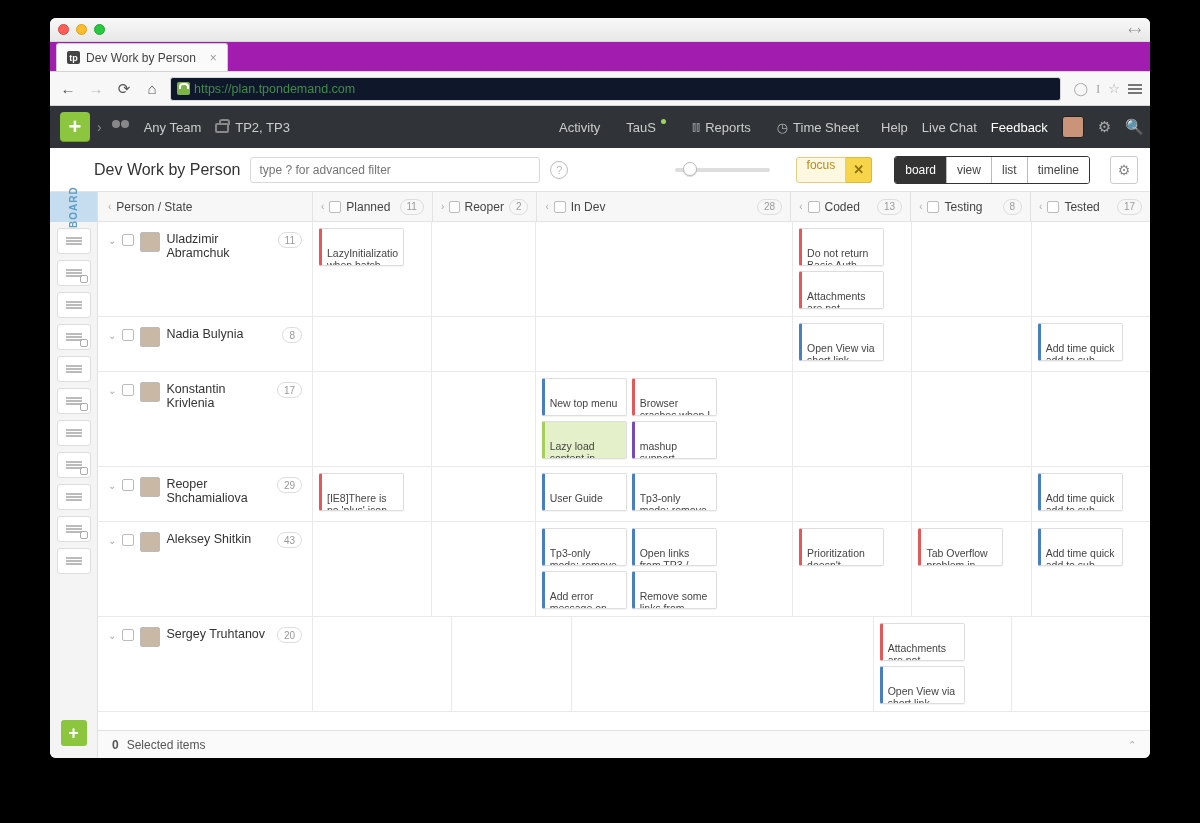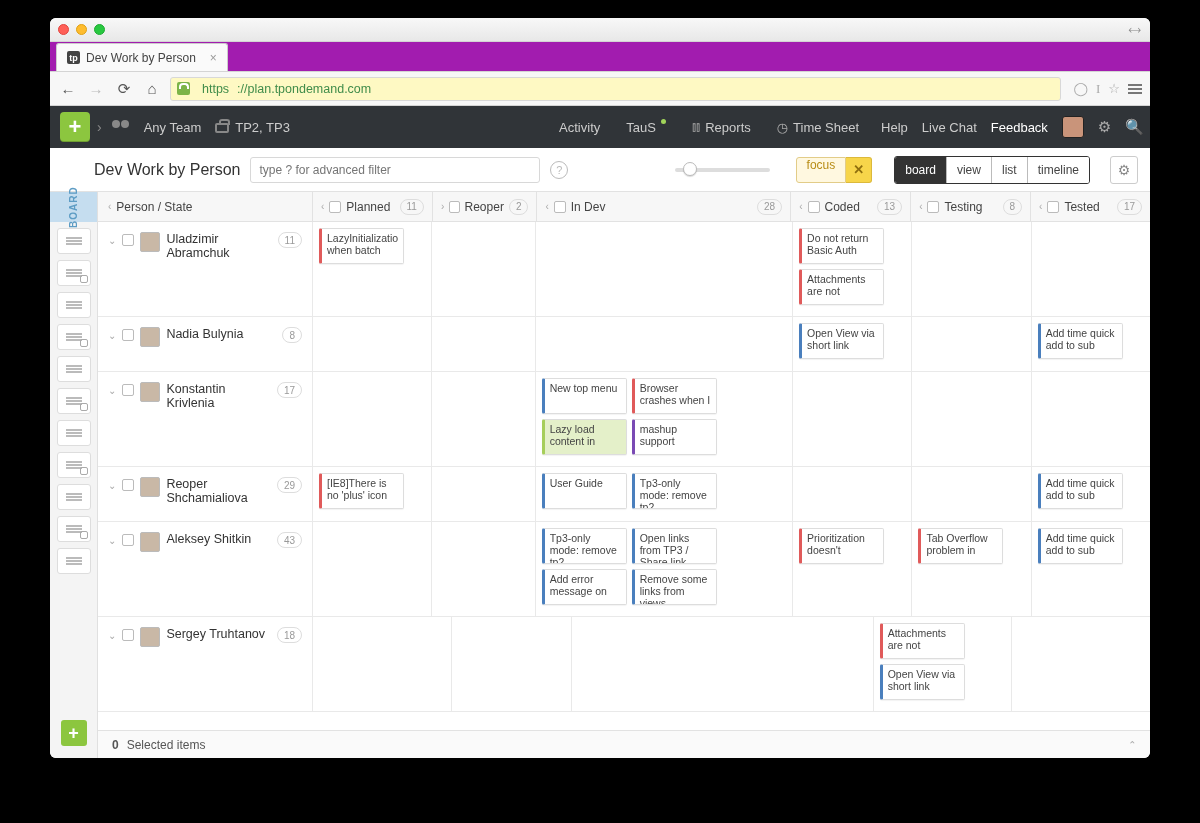--- a/index.html
+++ b/index.html
@@ -14,21 +14,21 @@
   .dot.green{background:#28c840;border:.5px solid #1eaa32;}
   .tabbar { height:30px; background:#a21caf; border-bottom:1px solid #d4d4d4; display:flex; align-items:flex-end; padding-left:6px;}
   .tab { height:28px; background:#fafafa; border:1px solid #ccc; border-bottom:none; border-radius:3px 3px 0 0; display:flex; align-items:center; padding:0 10px; font-size:12px; color:#444; gap:6px;}
   .tab .fav { width:13px;height:13px;background:#444;color:#fff;font-size:9px;font-weight:700;display:flex;align-items:center;justify-content:center;border-radius:2px;}
   .tab .close{color:#999;font-size:12px;margin-left:8px;}
   .expand-icon{position:absolute;right:10px;top:5px;color:#888;font-size:12px;transform:rotate(45deg);}
   
   .urlbar { height:34px; background:#f7f7f7; border-bottom:1px solid #d4d4d4; display:flex; align-items:center; padding:0 8px; gap:8px;}
   .navbtn { color:#555;font-size:15px;display:flex;align-items:center;justify-content:center;width:20px;height:20px;}
   .navbtn.disabled{color:#bbb;}
-  .address { flex:1; height:24px; background:#fef9c3; border:1px solid #d8d8d8; border-radius:3px; display:flex; align-items:center; font-size:12.5px; overflow:hidden; padding:0 6px;gap:8px;}
+  .address { flex:1; height:24px; background:#0f172a; border:1px solid #d8d8d8; border-radius:3px; display:flex; align-items:center; font-size:12.5px; overflow:hidden; padding:0 6px;}
   .lock{width:13px;height:13px;background:#7cb448;border-radius:2px;margin-right:4px;position:relative;}
   .lock::after{content:"";position:absolute;width:6px;height:4px;border:2px solid #fff;border-bottom:none;border-radius:4px 4px 0 0;top:1px;left:2px;}
   .proto{color:#408c4a;}
   .host{color:#408c4a;}
   .path{color:#666;}
   .urlicons{display:flex;gap:8px;color:#aaa;font-size:13px;margin-left:4px;}
   .menu-lines{display:flex;flex-direction:column;gap:2px;}
   .menu-lines span{width:14px;height:2px;background:#777;}
   
   .appbar{height:42px;background:#303438;display:flex;align-items:center;color:#ccc;font-size:13px;}
@@ -91,21 +91,21 @@
   .rowlabel{width:215px;display:flex;align-items:flex-start;gap:6px;padding:10px 10px 8px;border-right:1px solid #e9e9e9;font-size:12.5px;color:#333;}
   .rowlabel .chev{color:#aaa;font-size:10px;margin-top:3px;}
   .rowlabel .cb{margin-top:2px;}
   .rowlabel .av{width:20px;height:20px;background:#c9b8a6;border-radius:2px;border:1px solid #bbb;}
   .rowlabel .name{flex:1;}
   .rowlabel .cnt{font-size:10px;color:#999;border:1px solid #ddd;border-radius:8px;padding:0 6px;height:16px;display:flex;align-items:center;}
   .cell{flex:1;border-right:1px solid #e9e9e9;padding:6px;display:flex;flex-wrap:wrap;gap:5px;align-content:flex-start;min-width:0;}
   .cell:last-child{border-right:none;}
   .cell.big{flex:2.3;}
   .cell.sm{flex:.85;}
-  .card{width:85px;height:36px;background:#fff;border:1px solid #ddd;border-left:3px solid #999;border-radius:2px;font-size:10.5px;color:#444;padding:3px 5px;line-height:12px;overflow:hidden;box-shadow:0 1px 1px rgba(0,0,0,.05);}
+  .card{width:85px;height:36px;background:#fff;border:1px solid #ddd;border-left:3px solid #999;border-radius:2px;font-size:10.5px;color:#444;padding:18px 5px;line-height:12px;overflow:hidden;box-shadow:0 1px 1px rgba(0,0,0,.05);}
   .card.red{border-left-color:#e05a5a;}
   .card.blue{border-left-color:#4a7fbd;}
   .card.purple{border-left-color:#7a4ab4;}
   .card.g{background:#e4f0c9;border-left-color:#a6ce5a;}
   
   .foot{height:28px;border-top:1px solid #e2e2e2;display:flex;align-items:center;font-size:12px;color:#555;padding:0 14px;background:#fafafa;}
   .foot .cnt{font-weight:700;margin-right:8px;}
   .foot .up{margin-left:auto;color:#aaa;transform:rotate(180deg);font-size:10px;}
 </style>
 </head>
@@ -436,21 +436,21 @@
             <div class="cell ">
               <div class="card blue">Add time quick add to sub</div>
             </div>
           </div>
           <div class="row tall">
             <div class="rowlabel">
               <span class="chev">⌄</span>
               <span class="cb"></span>
               <span class="av"></span>
               <span class="name">Sergey Truhtanov</span>
-              <span class="cnt">18</span>
+              <span class="cnt">20</span>
             </div>
             <div class="cell "></div>
             <div class="cell sm"></div>
             <div class="cell big"></div>
             <div class="cell ">
               <div class="card red">Attachments are not</div>
               <div class="card blue">Open View via short link</div>
             </div>
             <div class="cell "></div>
           </div>

